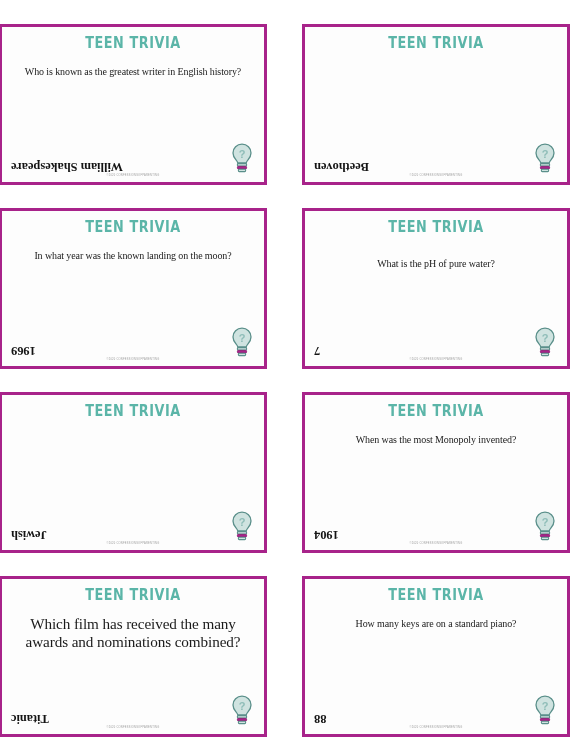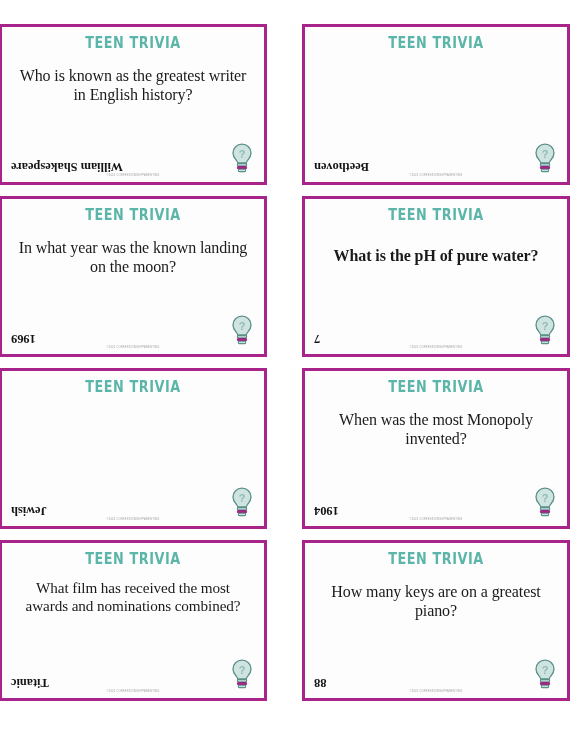--- a/index.html
+++ b/index.html
@@ -15,20 +15,21 @@
   }
 
   .sheet {
     width: 570px;
     height: 604px;
     box-sizing: border-box;
     padding: 24px 0 26px 0;
     display: flex;
     flex-direction: column;
     justify-content: flex-start;
+    gap: 12px;
   }
 
   .card-row {
     display: flex;
     flex-direction: row;
     justify-content: space-between;
     margin-bottom: 11px;
   }
   .card-row:last-child { margin-bottom: 0; }
 
@@ -65,31 +66,30 @@
     transform: scaleX(0.92);
   }
 
   .card-question {
     flex: 0 0 auto;
     margin-top: 14px;
     width: 236px;
     text-align: center;
     color: #1a1a1a;
     font-family: "Liberation Serif", serif;
-    font-size: 16px;
+    font-size: 10px;
     line-height: 1.22;
     letter-spacing: -0.1px;
   }
   .card.q-three .card-question {
     margin-top: 11px;
     font-size: 15.2px;
   }
   .card.q-one .card-question {
     margin-top: 22px;
-    font-weight: bold;
   }
 
   .card-answer {
     position: absolute;
     left: 9px;
     bottom: 12px;
     transform: rotate(180deg);
     transform-origin: left bottom;
     color: #141414;
     font-family: "Liberation Serif", serif;
@@ -244,37 +244,37 @@
         <text x="13" y="16.2" text-anchor="middle" font-family="Liberation Sans, sans-serif" font-size="11" font-weight="700" fill="#8fbdb8">?</text>
       </svg>
     </div>
 
   </div>
 
   <div class="card-row">
 
     <div class="card col-left q-three">
       <div class="card-header">TEEN TRIVIA</div>
-      <div class="card-question">What film has received the most awards and nominations combined?</div>
+      <div class="card-question">Which film has received the many awards and nominations combined?</div>
       <div class="answer-wrap">
         <div class="card-answer">Titanic</div>
       </div>
       <div class="card-watermark">©2020 CONFESSIONSOFPARENTING</div>
       <svg class="bulb-icon" viewBox="0 0 26 33">
         <path d="M13 2.2c-5.1 0-9 3.9-9 8.7 0 3.2 1.6 5.3 3 7 .9 1.1 1.6 2 1.8 3.1h8.4c.2-1.1.9-2 1.8-3.1 1.4-1.7 3-3.8 3-7 0-4.8-3.9-8.7-9-8.7z" fill="#cfe3e0" stroke="#5a8f8a" stroke-width="1.3"></path>
         <rect x="8.4" y="21.6" width="9.2" height="2.5" rx="0.8" fill="#cfe3e0" stroke="#5a8f8a" stroke-width="1.1"></rect>
         <rect x="8.4" y="24.4" width="9.2" height="2.5" rx="0.8" fill="#a8238a" stroke="#8e1d75" stroke-width="0.9"></rect>
         <rect x="9.4" y="27.2" width="7.2" height="2.4" rx="0.8" fill="#cfe3e0" stroke="#5a8f8a" stroke-width="1.1"></rect>
         <text x="13" y="16.2" text-anchor="middle" font-family="Liberation Sans, sans-serif" font-size="11" font-weight="700" fill="#8fbdb8">?</text>
       </svg>
     </div>
 
     <div class="card col-right">
       <div class="card-header">TEEN TRIVIA</div>
-      <div class="card-question">How many keys are on a greatest piano?</div>
+      <div class="card-question">How many keys are on a standard piano?</div>
       <div class="answer-wrap">
         <div class="card-answer">88</div>
       </div>
       <div class="card-watermark">©2020 CONFESSIONSOFPARENTING</div>
       <svg class="bulb-icon" viewBox="0 0 26 33">
         <path d="M13 2.2c-5.1 0-9 3.9-9 8.7 0 3.2 1.6 5.3 3 7 .9 1.1 1.6 2 1.8 3.1h8.4c.2-1.1.9-2 1.8-3.1 1.4-1.7 3-3.8 3-7 0-4.8-3.9-8.7-9-8.7z" fill="#cfe3e0" stroke="#5a8f8a" stroke-width="1.3"></path>
         <rect x="8.4" y="21.6" width="9.2" height="2.5" rx="0.8" fill="#cfe3e0" stroke="#5a8f8a" stroke-width="1.1"></rect>
         <rect x="8.4" y="24.4" width="9.2" height="2.5" rx="0.8" fill="#a8238a" stroke="#8e1d75" stroke-width="0.9"></rect>
         <rect x="9.4" y="27.2" width="7.2" height="2.4" rx="0.8" fill="#cfe3e0" stroke="#5a8f8a" stroke-width="1.1"></rect>
         <text x="13" y="16.2" text-anchor="middle" font-family="Liberation Sans, sans-serif" font-size="11" font-weight="700" fill="#8fbdb8">?</text>

